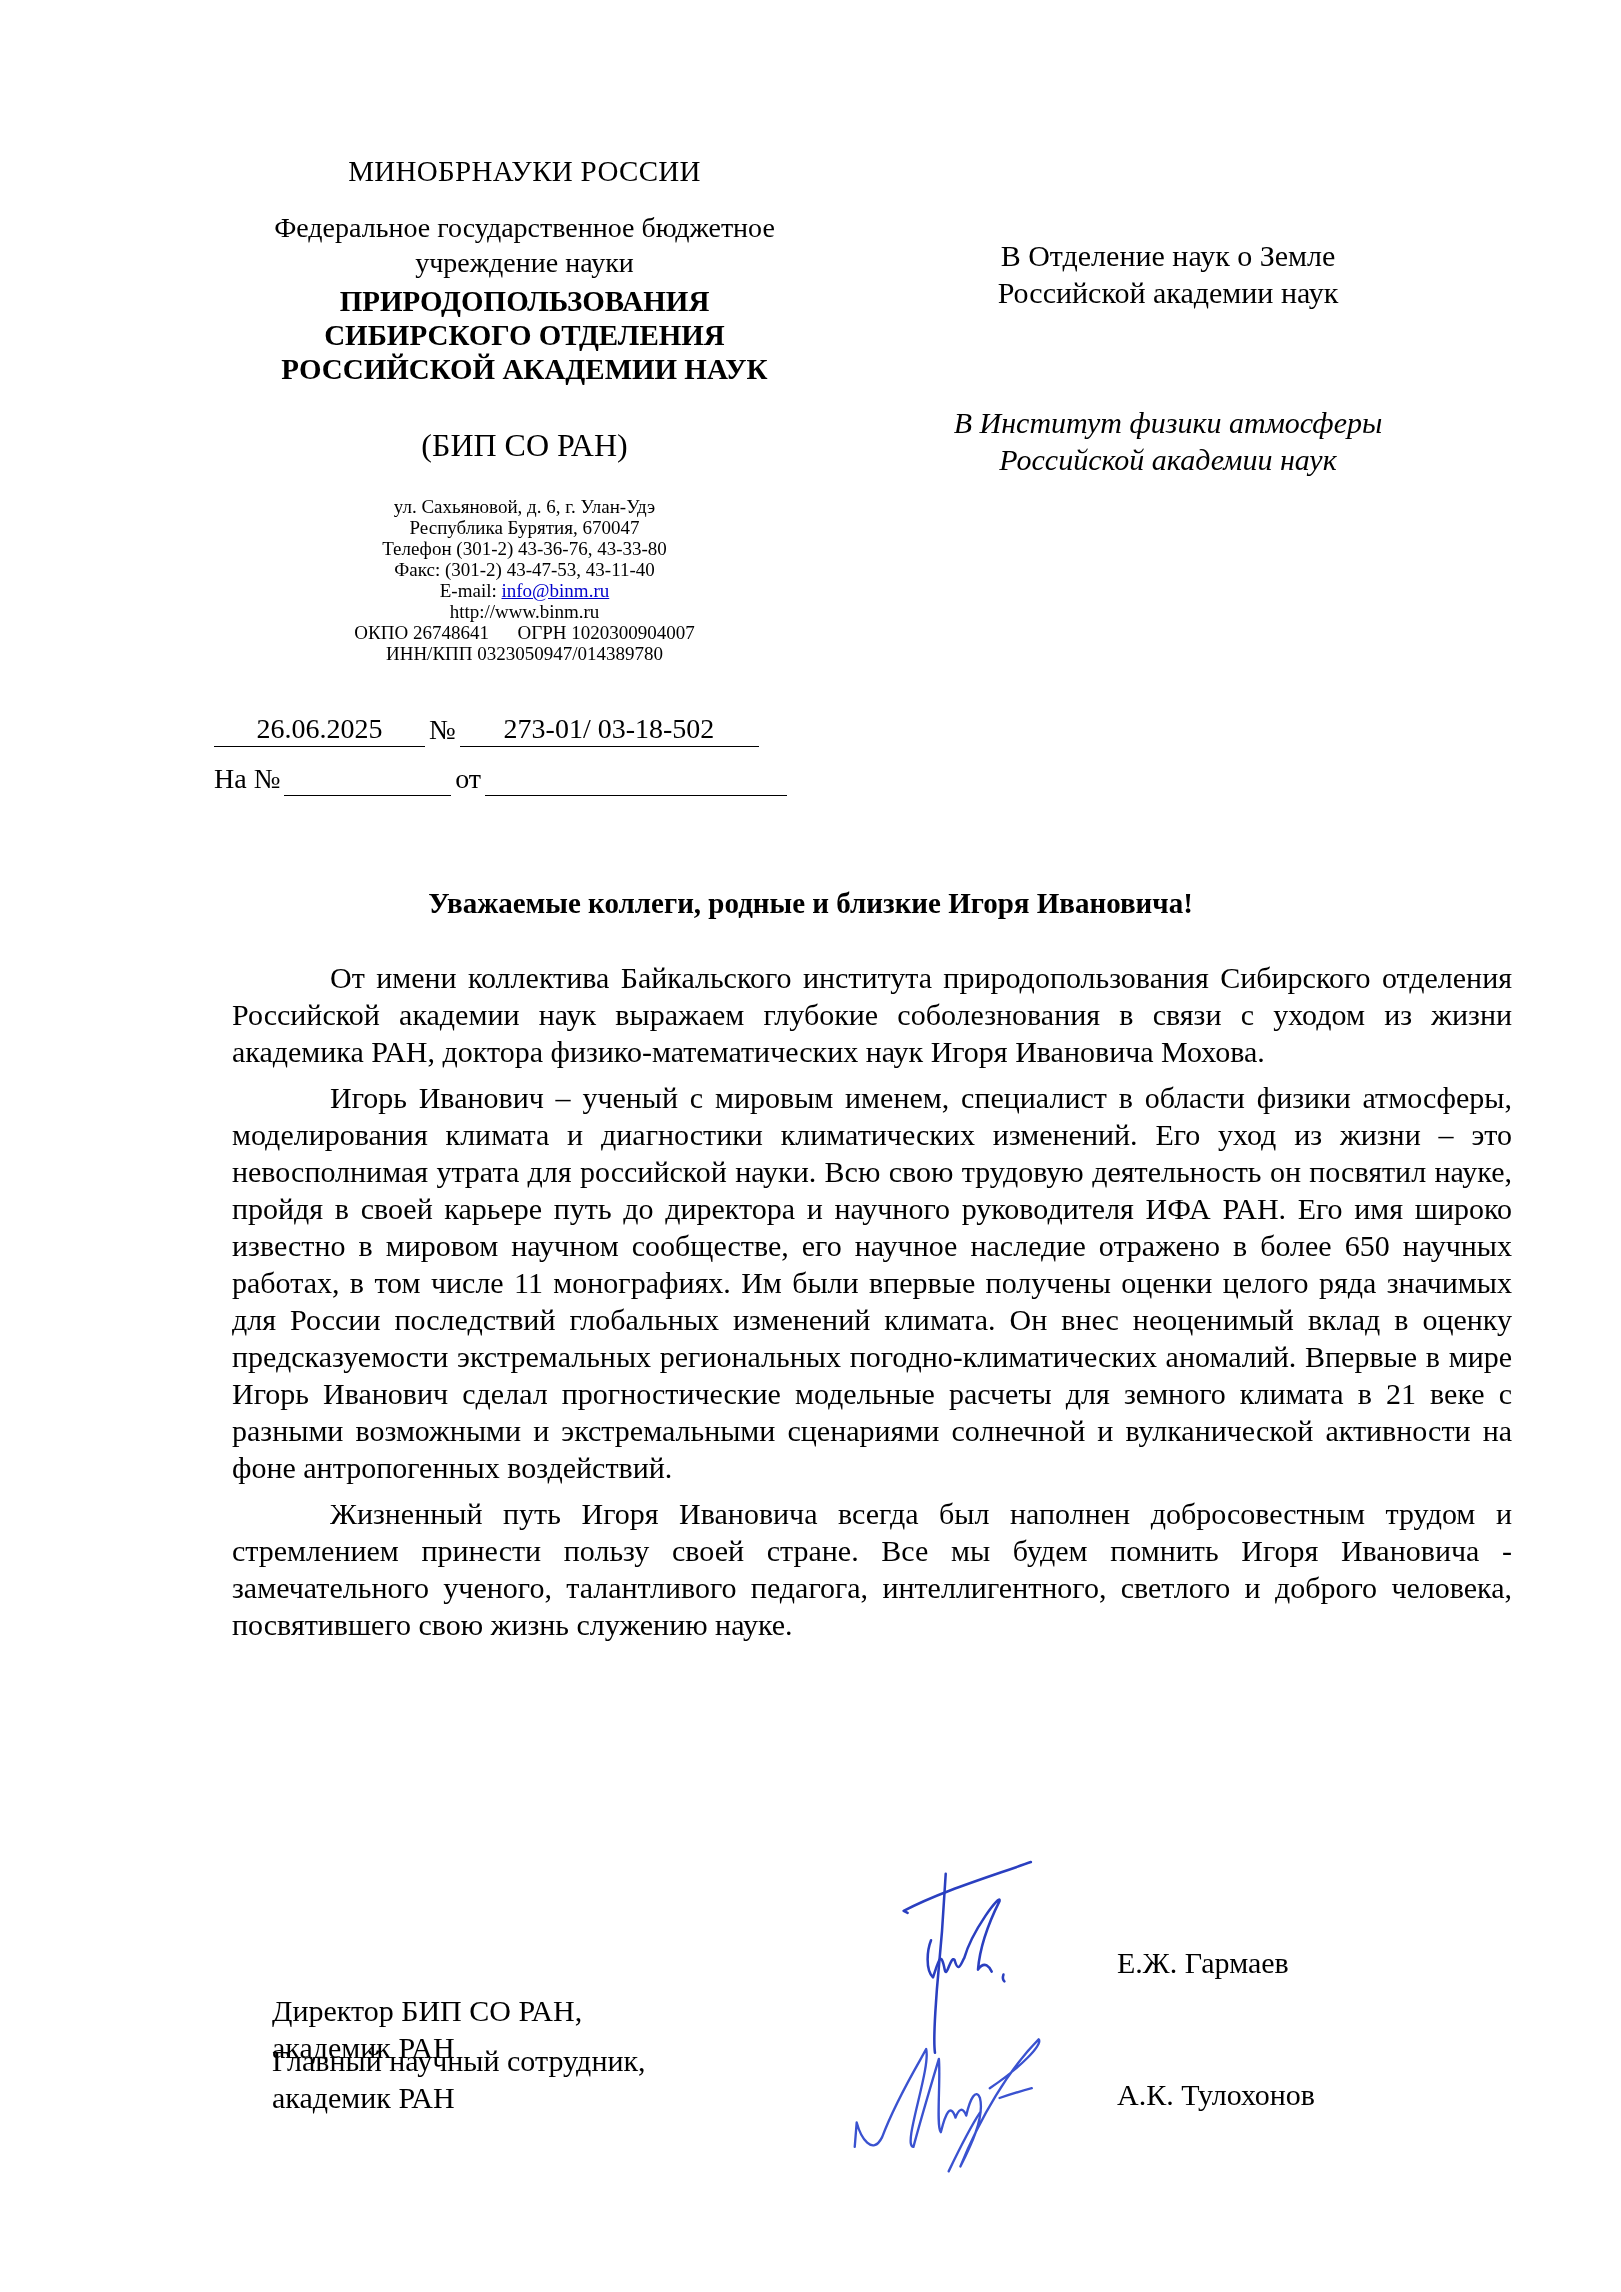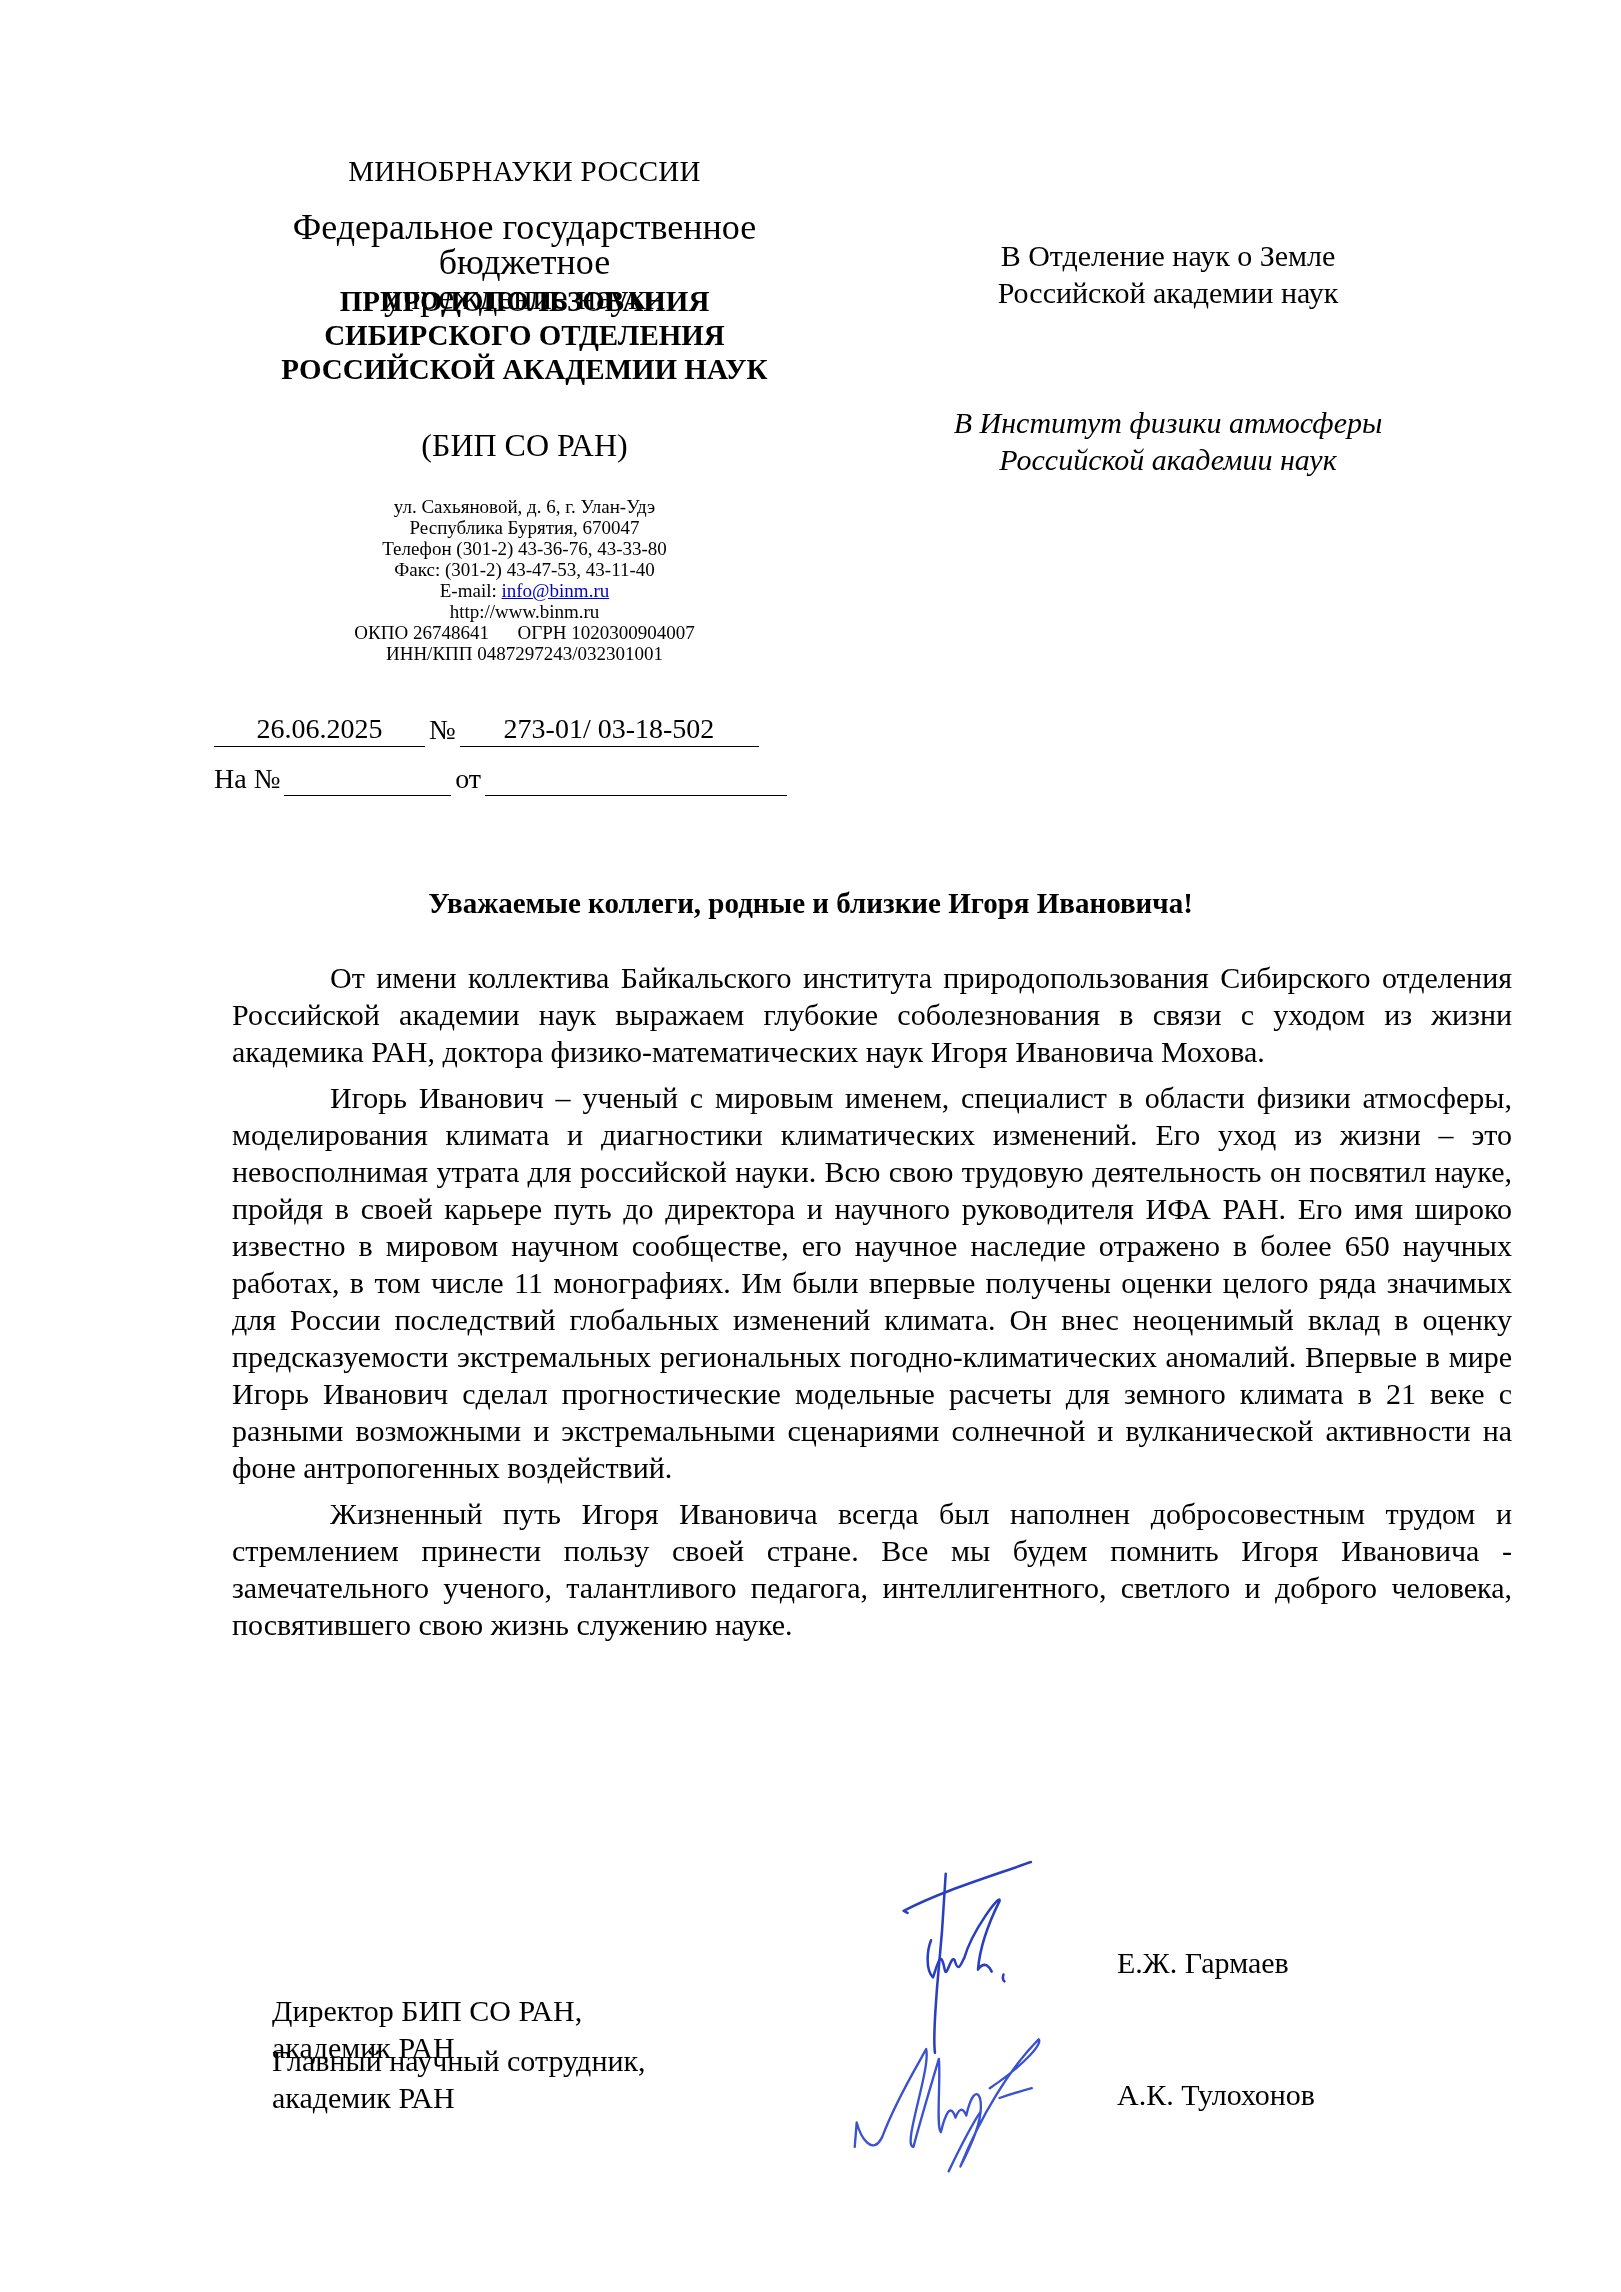--- a/index.html
+++ b/index.html
@@ -4,21 +4,21 @@
 <style>
   html, body { margin: 0; padding: 0; background: #ffffff; }
   body {
     width: 1621px; height: 2293px; position: relative; overflow: hidden;
     font-family: "Liberation Serif", "DejaVu Serif", serif; color: #000;
   }
   .abs { position: absolute; }
   
   .hdr { left: 211px; width: 627px; text-align: center; }
   .ministry { top: 155px; font-size: 29px; letter-spacing: 0.3px; }
-  .fgbu { top: 210px; font-size: 36px; line-height: 35px; }
+  .fgbu { top: 210px; font-size: 28px; line-height: 35px; }
   .inst { top: 284px; font-size: 29px; line-height: 34px; font-weight: bold; }
   .abbr { top: 427px; font-size: 32px; }
   .contacts { top: 496px; font-size: 19px; line-height: 21px; }
   .contacts a { color: #0000cc; text-decoration: underline; }
   .regline { white-space: pre; }
   
   .reg { left: 214px; top: 708px; font-size: 28px; width: 588px; }
   .reg-row { display: flex; align-items: flex-end; height: 39px; }
   .uline { border-bottom: 1.5px solid #000; text-align: center; height: 35px; line-height: 35px; }
   .lbl { padding: 0 3.9px; line-height: 35px; }
@@ -58,21 +58,21 @@
 <div class="abs hdr abbr">(БИП СО РАН)</div>
 
 <div class="abs hdr contacts">
   <div>ул. Сахьяновой, д. 6, г. Улан-Удэ</div>
   <div>Республика Бурятия, 670047</div>
   <div>Телефон (301-2) 43-36-76, 43-33-80</div>
   <div>Факс: (301-2) 43-47-53, 43-11-40</div>
   <div><span>E-mail: </span><a>info@binm.ru</a></div>
   <div>http://www.binm.ru</div>
   <div class="regline"><span>ОКПО 26748641</span>      <span>ОГРН 1020300904007</span></div>
-  <div>ИНН/КПП 0487297243/032301001</div>
+  <div>ИНН/КПП 0323050947/014389780</div>
 </div>
 
 <div class="abs reg">
   <div class="reg-row">
     <span class="uline" style="width:211px;">26.06.2025</span>
     <span class="lbl">№</span>
     <span class="uline" style="width:299px;">273-01/ 03-18-502</span>
   </div>
   <div class="reg-row" style="margin-top:9.8px;">
     <span class="lbl" style="padding-left:0;">На №</span>

